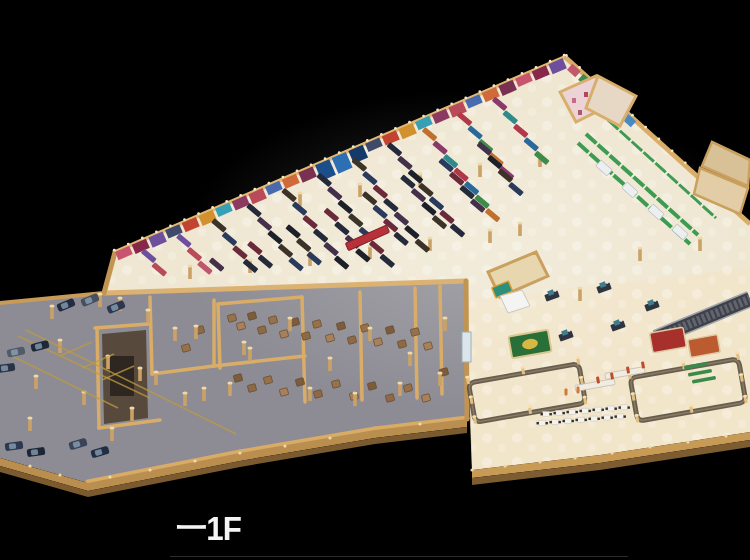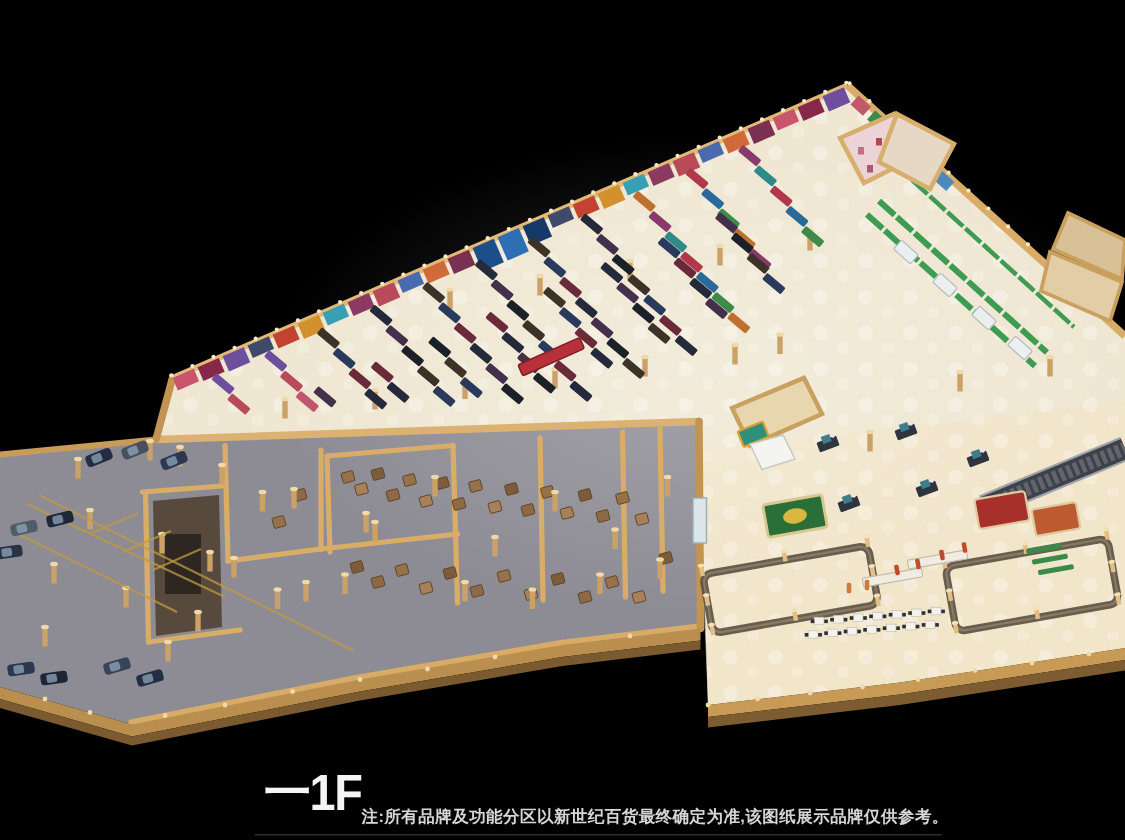--- a/index.html
+++ b/index.html
@@ -566,16 +566,15 @@
         <rect x="462" y="332" width="9" height="30" fill="#dce6ea" stroke="#9ab0b8" stroke-width="1"></rect>
         <polygon points="500,296 522,290 530,306 508,313" fill="#f4f4f2" stroke="#c8c8c4" stroke-width="1"></polygon>
         <rect x="684" y="364" width="24" height="3.5" rx="1" fill="#3a8a4a" transform="rotate(-10 696 366)"></rect>
         <rect x="688" y="371" width="24" height="3.5" rx="1" fill="#3a8a4a" transform="rotate(-10 700 373)"></rect>
         <rect x="692" y="378" width="24" height="3.5" rx="1" fill="#3a8a4a" transform="rotate(-10 704 380)"></rect>
       </g>
   </svg>
 
   <div class="caption">
     <div class="floor-label">一1F</div>
-    <div class="note">注:所有品牌及功能分区以新世纪百货最终确定为准,该图纸展示品牌仅供参考。</div>
     <div class="divider"></div>
   </div>
 </div>
 
 </body></html>

